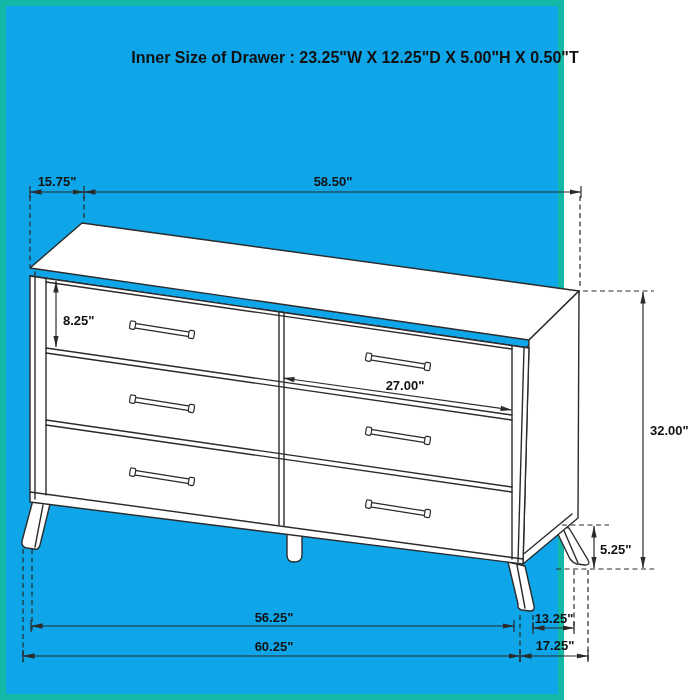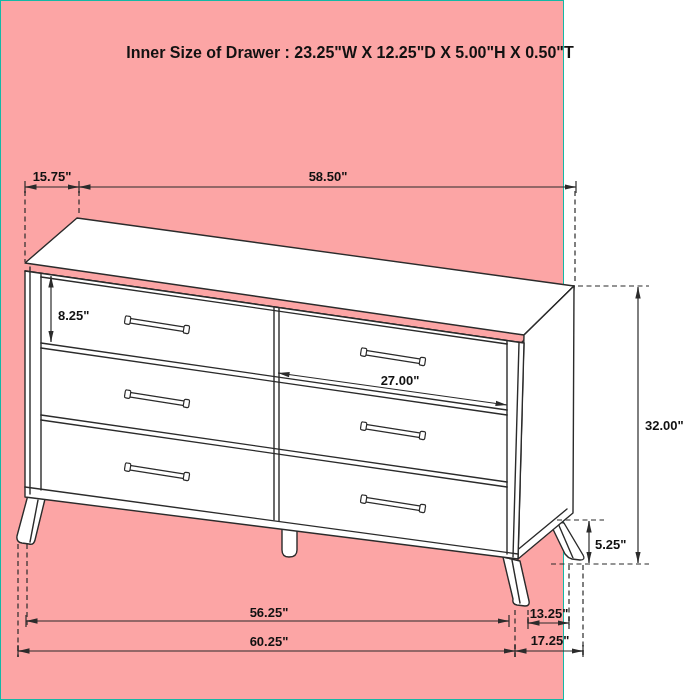--- a/index.html
+++ b/index.html
@@ -1,19 +1,19 @@
 <!DOCTYPE html>
 <html><head>
 <meta charset="utf-8">
 <style>
   html,body{margin:0;padding:0;background:#ffffff;}
   .page{
-    position:relative;width:564px;height:700px;background:#fca5a5;
+    position:relative;width:564px;height:700px;background:#0ea5e9;
     font-family:"Liberation Sans", sans-serif;
-    box-sizing:border-box;border:1px solid #14b8a6;
+    box-sizing:border-box;border:6px solid #14b8a6;
   }
   svg text{
     font-family:"Liberation Sans", sans-serif;
     font-weight:bold;
     fill:#111111;
   }
   .dim-label{font-size:13px;}
   .title-label{font-size:16px;}
 </style>
 </head>

